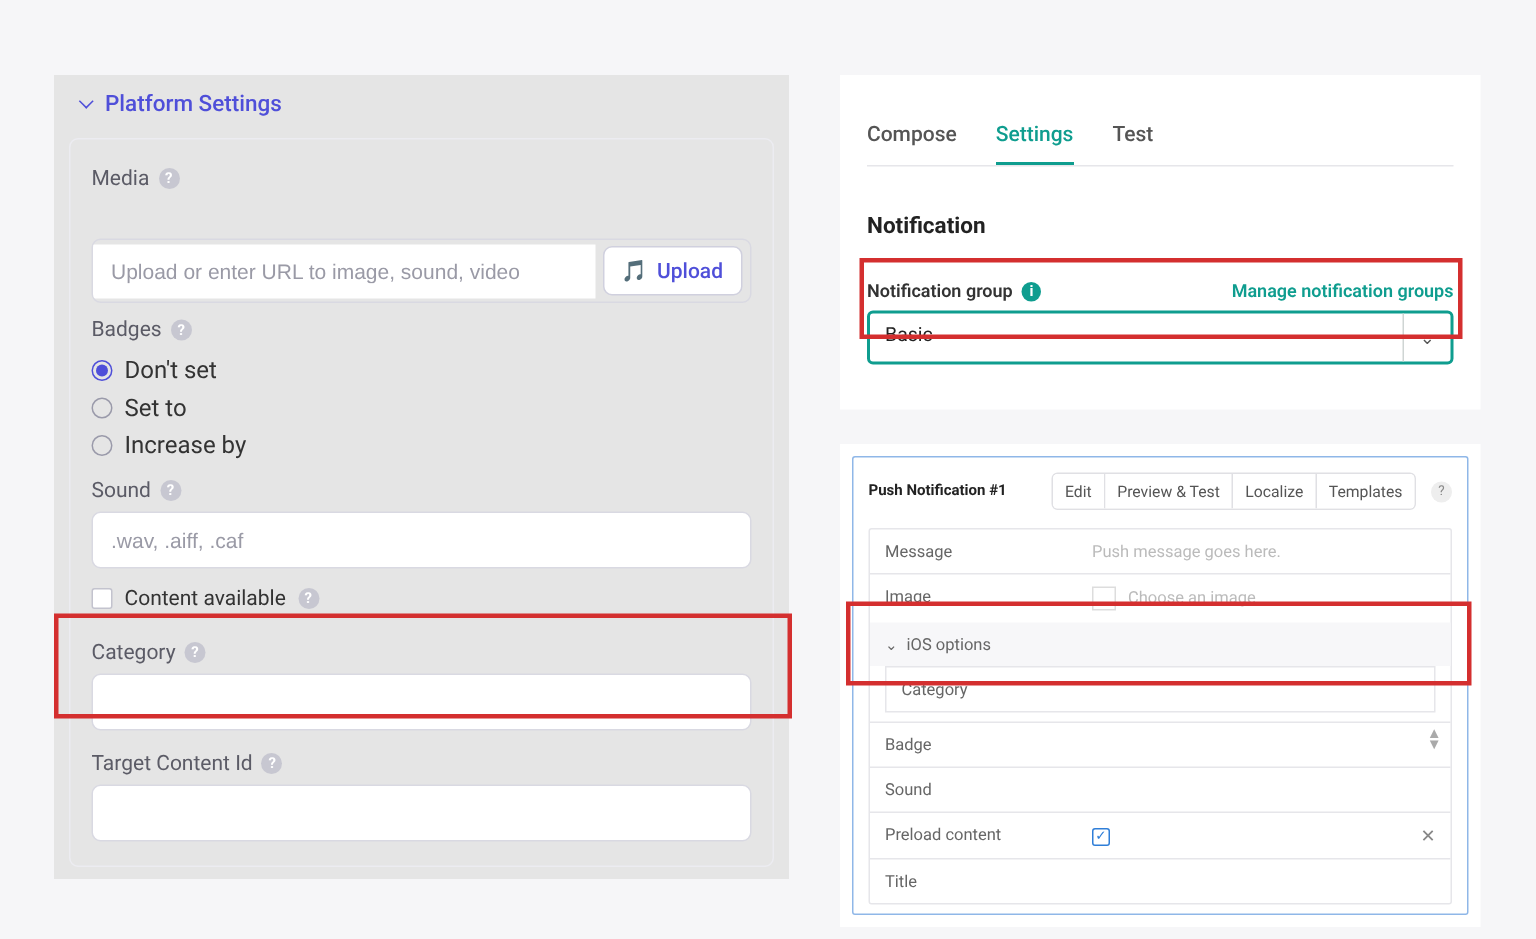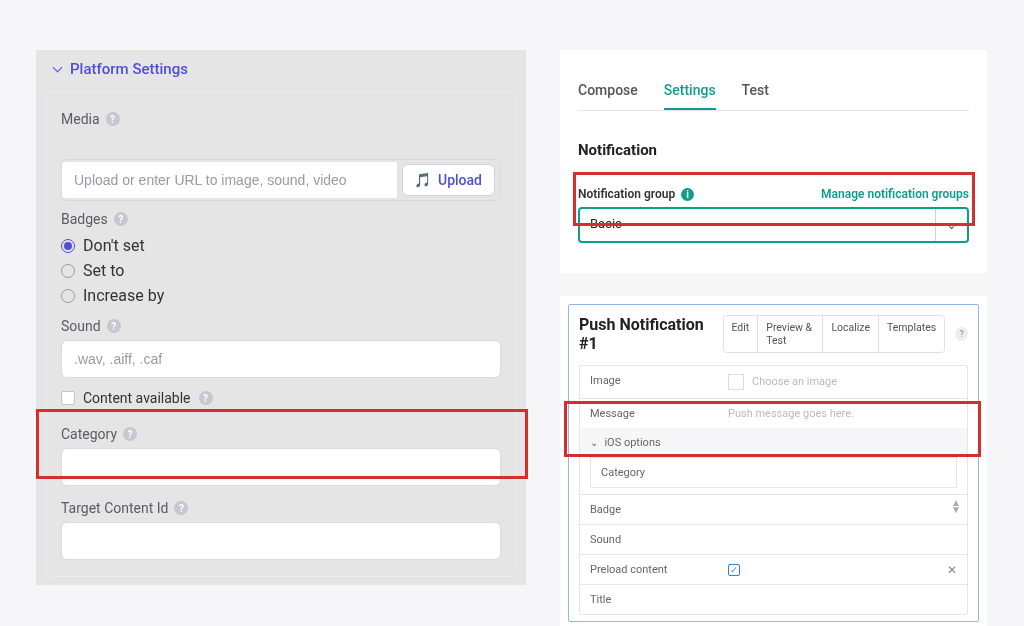--- a/index.html
+++ b/index.html
@@ -162,21 +162,21 @@
     width:427px;
     background:#fff;
     padding:8px 8px;
   }
   .rb-card {
     border:1px solid #8fb7e8;
     border-radius:2px;
     padding:10px 10px 0 10px;
   }
   .rb-hdr { display:flex; align-items:center; gap:8px; justify-content:space-between; }
-  .rb-hdr .title { font-size:16px; font-weight:700; color:#222; }
+  .rb-hdr .title { font-size:10px; font-weight:700; color:#222; }
   .btn-group { display:flex; border:1px solid #e0e0e4; border-radius:4px; overflow:hidden;}
   .btn-group .b { font-size:10.5px; color:#555; padding:5px 8px; border-right:1px solid #e0e0e4; background:#fff;}
   .btn-group .b:last-child { border-right:none; }
   .rb-hdr .info-q {
     width:14px;height:14px;border-radius:50%;background:#eee;color:#888;
     font-size:9px;display:flex;align-items:center;justify-content:center;margin-left:4px;
   }
   .rb-table {
     margin-top:12px;
     border:1px solid #e6e6ea;
@@ -315,26 +315,26 @@
           <div class="b">Preview &amp; Test</div>
           <div class="b">Localize</div>
           <div class="b">Templates</div>
         </div>
         <span class="info-q">?</span>
       </div>
     </div>
 
     <div class="rb-table">
       <div class="rb-row">
+        <div class="rb-label">Message</div>
+        <div class="rb-val"><span class="placeholder">Push message goes here.</span></div>
+      </div>
+      <div class="rb-row">
         <div class="rb-label">Image</div>
         <div class="rb-val"><span class="thumb"></span><span class="placeholder">Choose an image</span></div>
-      </div>
-      <div class="rb-row">
-        <div class="rb-label">Message</div>
-        <div class="rb-val"><span class="placeholder">Push message goes here.</span></div>
       </div>
       <div class="ios-opt-hdr">
         <span class="mini-chev">⌄</span>
         <span>iOS options</span>
       </div>
       <div class="category-sub">
         <div class="rb-row" style="border-top:none;">
           <div class="rb-label">Category</div>
           <div class="rb-val"></div>
         </div>

